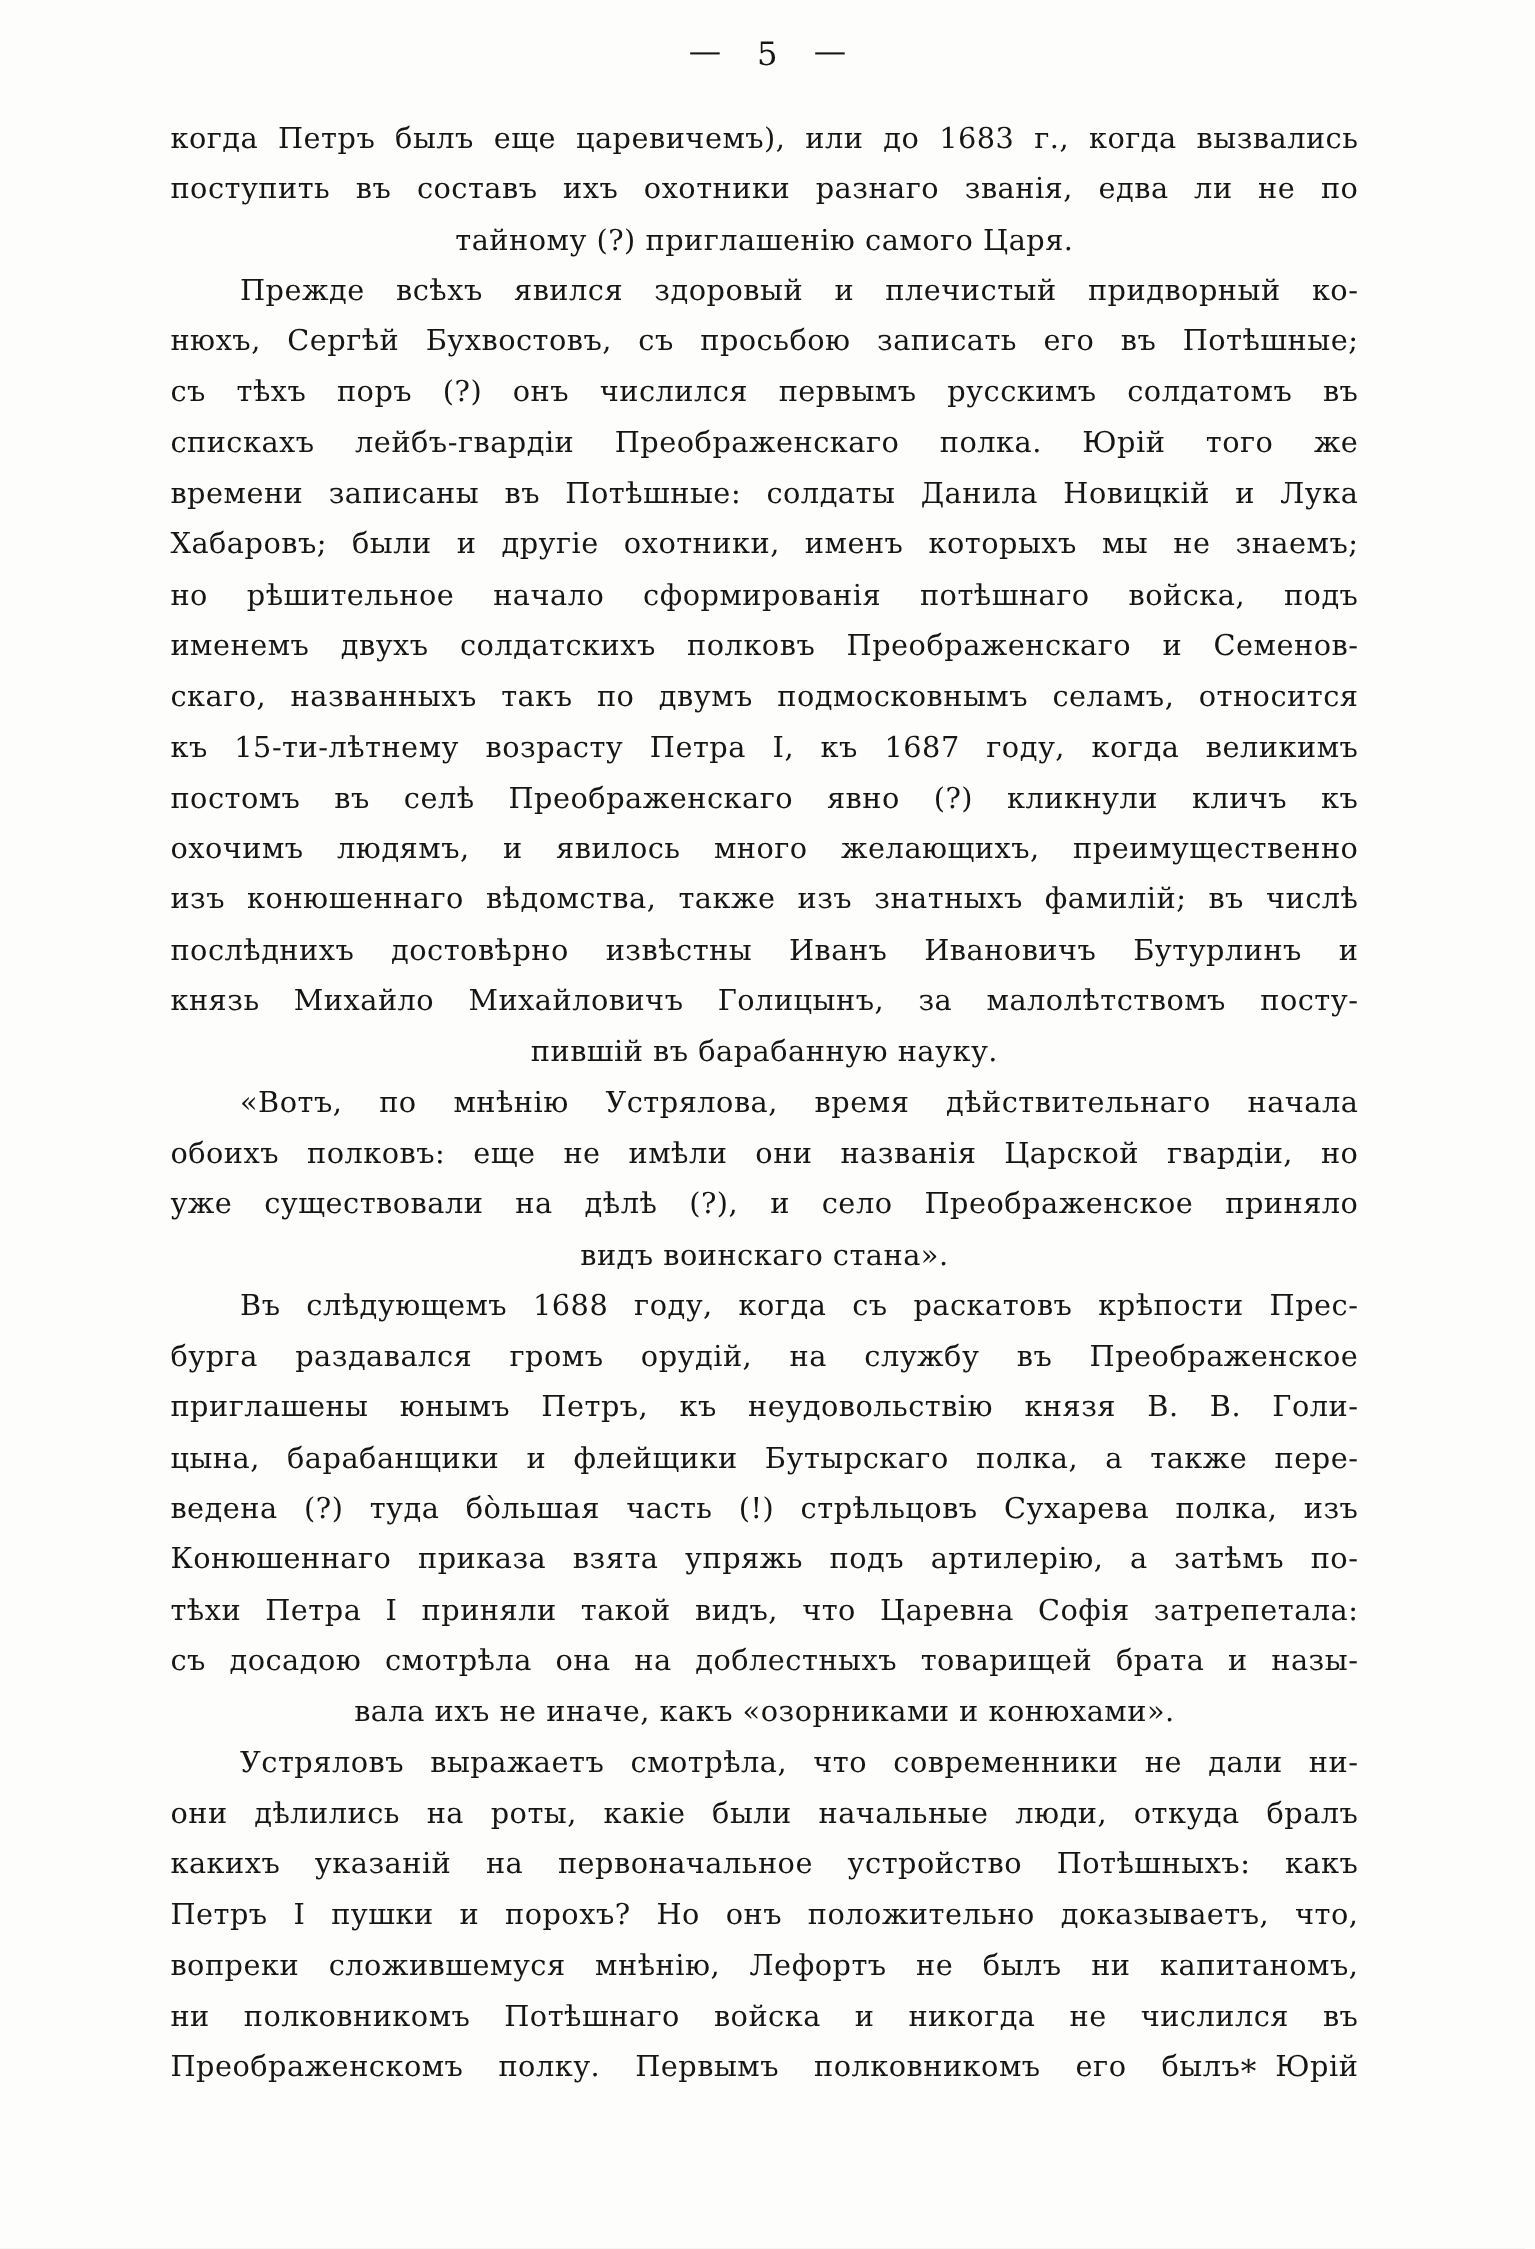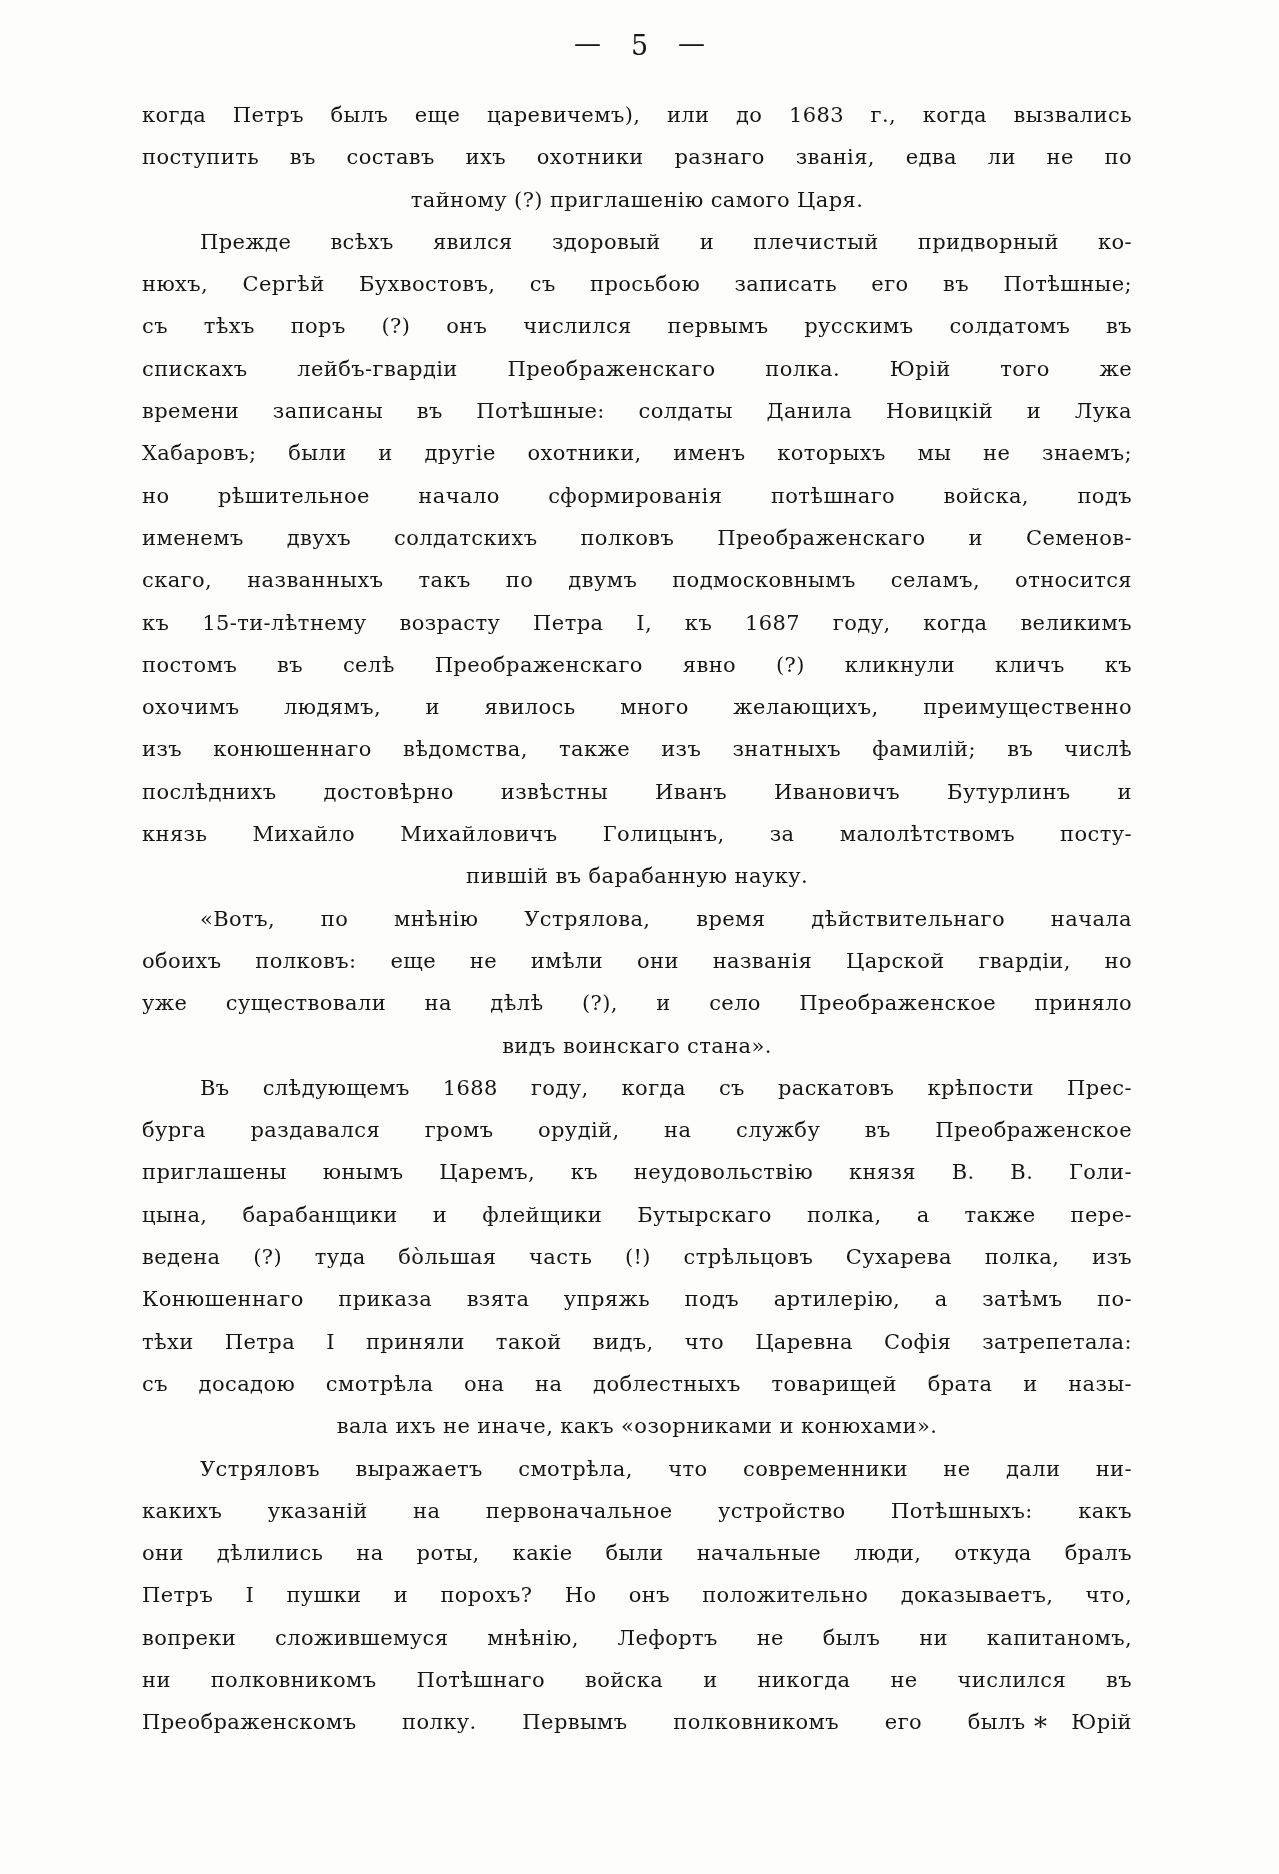--- a/index.html
+++ b/index.html
@@ -29,21 +29,21 @@
   }
   .running-head .dash {
     letter-spacing: 0;
     transform: translateY(-2px);
   }
   .text-block {
     position: absolute;
     top: 94px;
     left: 142px;
     width: 990px;
-    font-size: 21px;
+    font-size: 24px;
     line-height: 42.3px;
     letter-spacing: 0.4px;
   }
   .line {
     white-space: normal;
     text-align: center;
   }
   .line.fill {
     text-align: justify;
     text-align-last: justify;
@@ -90,30 +90,30 @@
       <div class="line fill"><span>изъ конюшеннаго вѣдомства, также изъ знатныхъ фамилій; въ числѣ</span></div>
       <div class="line fill"><span>послѣднихъ достовѣрно извѣстны Иванъ Ивановичъ Бутурлинъ и</span></div>
       <div class="line fill"><span>князь Михайло Михайловичъ Голицынъ, за малолѣтствомъ посту-</span></div>
       <div class="line"><span>пившій въ барабанную науку.</span></div>
       <div class="line indent fill"><span>«Вотъ, по мнѣнію Устрялова, время дѣйствительнаго начала</span></div>
       <div class="line fill"><span>обоихъ полковъ: еще не имѣли они названія Царской гвардіи, но</span></div>
       <div class="line fill"><span>уже существовали на дѣлѣ (?), и село Преображенское приняло</span></div>
       <div class="line"><span>видъ воинскаго стана».</span></div>
       <div class="line indent fill"><span>Въ слѣдующемъ 1688 году, когда съ раскатовъ крѣпости Прес-</span></div>
       <div class="line fill"><span>бурга раздавался громъ орудій, на службу въ Преображенское</span></div>
-      <div class="line fill"><span>приглашены юнымъ Царемъ, къ неудовольствію князя В. В. Голи-</span></div>
+      <div class="line fill"><span>приглашены юнымъ Петръ, къ неудовольствію князя В. В. Голи-</span></div>
       <div class="line fill"><span>цына, барабанщики и флейщики Бутырскаго полка, а также пере-</span></div>
       <div class="line fill"><span>ведена (?) туда бо̀льшая часть (!) стрѣльцовъ Сухарева полка, изъ</span></div>
       <div class="line fill"><span>Конюшеннаго приказа взята упряжь подъ артилерію, а затѣмъ по-</span></div>
       <div class="line fill"><span>тѣхи Петра I приняли такой видъ, что Царевна Софія затрепетала:</span></div>
       <div class="line fill"><span>съ досадою смотрѣла она на доблестныхъ товарищей брата и назы-</span></div>
       <div class="line"><span>вала ихъ не иначе, какъ «озорниками и конюхами».</span></div>
       <div class="line indent fill"><span>Устряловъ выражаетъ смотрѣла, что современники не дали ни-</span></div>
+      <div class="line fill"><span>они дѣлились на роты, какіе были начальные люди, откуда бралъ</span></div>
       <div class="line fill"><span>какихъ указаній на первоначальное устройство Потѣшныхъ: какъ</span></div>
-      <div class="line fill"><span>они дѣлились на роты, какіе были начальные люди, откуда бралъ</span></div>
       <div class="line fill"><span>Петръ I пушки и порохъ? Но онъ положительно доказываетъ, что,</span></div>
       <div class="line fill"><span>вопреки сложившемуся мнѣнію, Лефортъ не былъ ни капитаномъ,</span></div>
       <div class="line fill"><span>ни полковникомъ Потѣшнаго войска и никогда не числился въ</span></div>
       <div class="line fill"><span>Преображенскомъ полку. Первымъ полковникомъ его былъ Юрій</span></div>
     </div>
 
   <div class="signature-mark">*</div>
 
 </div>
 

